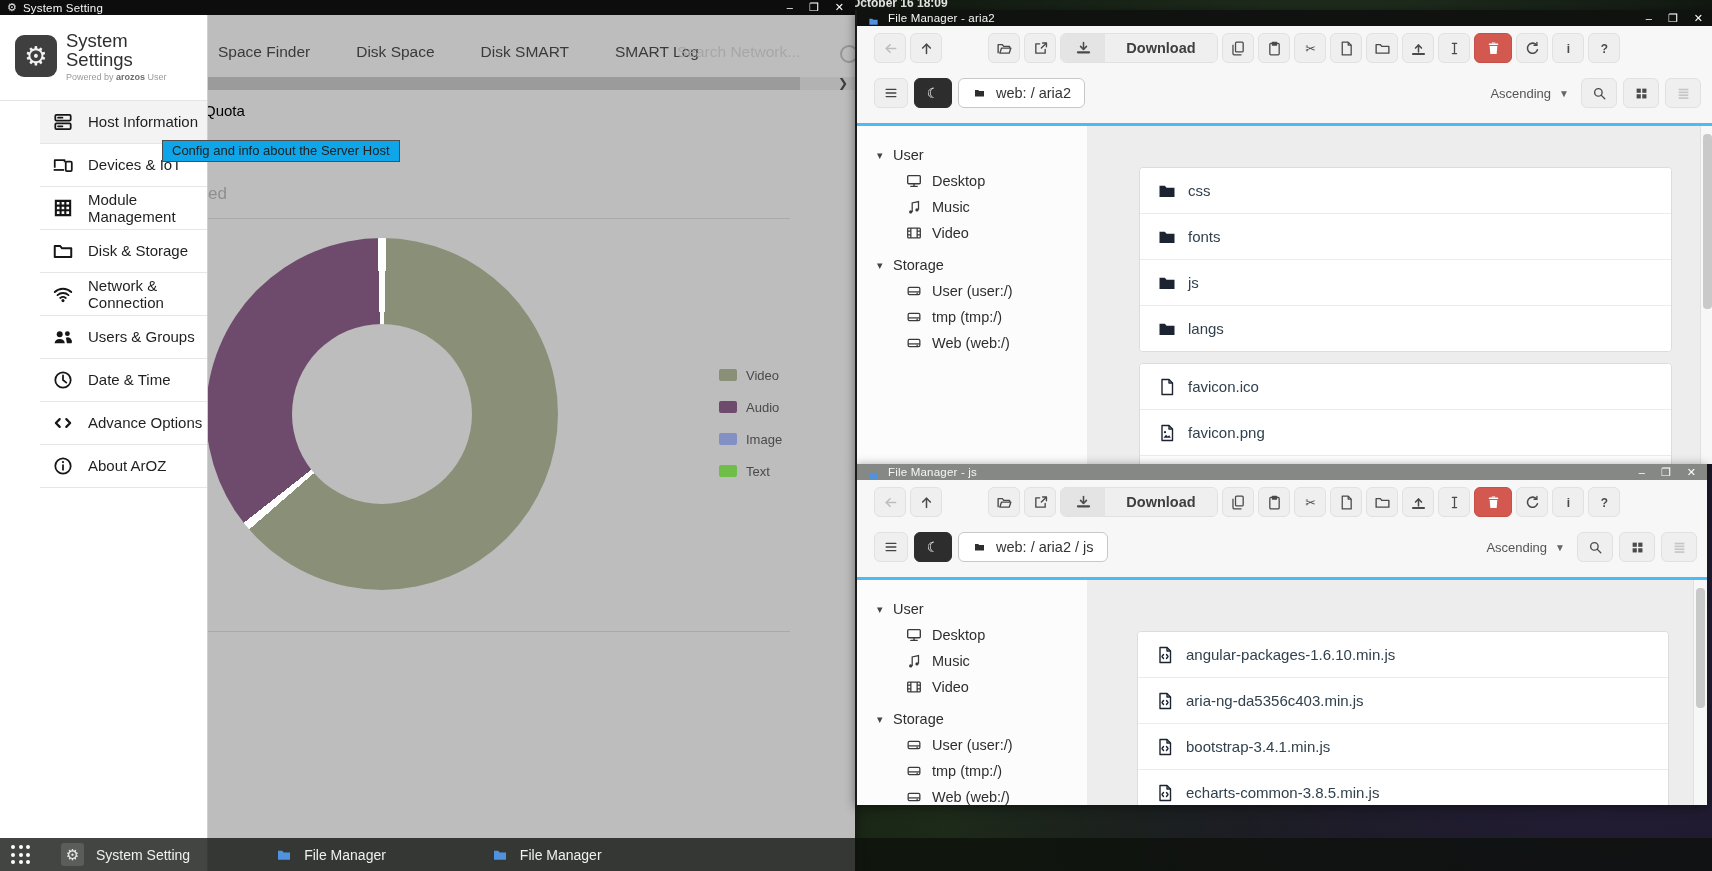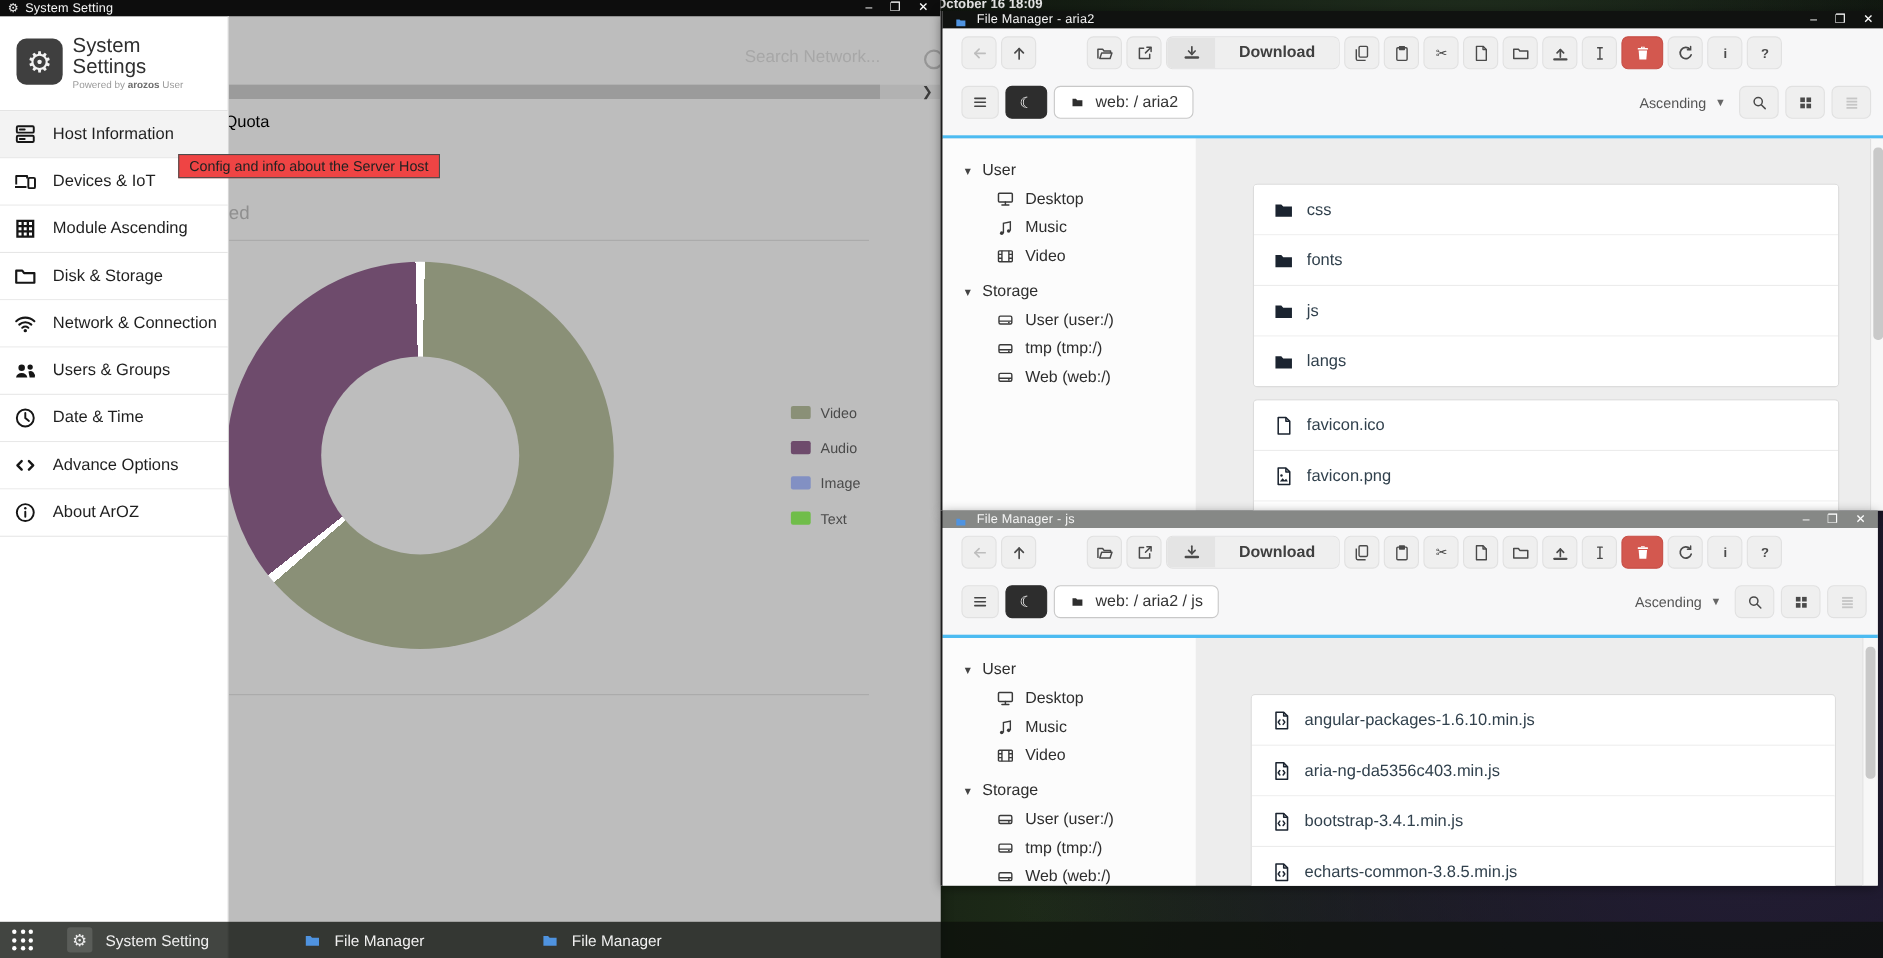--- a/index.html
+++ b/index.html
@@ -21,39 +21,39 @@
   
   #ss-win{left:0;top:0;width:855px;height:871px;background:#bdbdbd;}
   #ss-title{height:15px;}
   #ss-title .gear{font-size:11px;margin:0 6px 0 7px;color:#e8e8e8;}
   #ss-side{position:absolute;left:0;top:15px;width:207px;bottom:0;background:#ffffff;border-right:1px solid #cfcfcf;z-index:2;}
   .ss-logo{display:flex;align-items:center;gap:9px;padding:16px 10px 12px 15px;}
   .ss-logo .gearbox{width:42px;height:42px;border-radius:9px;background:#3f3f3f;display:flex;align-items:center;justify-content:center;font-size:26px;color:#f2f2f2;flex:0 0 auto;}
   .ss-logo .lt{font-size:18.5px;color:#2f2f2f;line-height:1.05;}
   .ss-logo .ls{font-size:9px;color:#9a9a9a;margin-top:2px;}
   .ss-logo .ls b{color:#6d6d6d;}
-  #ss-nav{border-top:1px solid #e4e4e4;margin-top:6px;}
+  #ss-nav{border-top:1px solid #e4e4e4;margin-top:6px;padding-left:40px;}
   .nav-item{height:42px;display:flex;align-items:center;border-bottom:1px solid #e6e6e6;padding-left:12px;cursor:pointer;background:#fff;}
   .nav-item.active{background:#f3f3f3;}
   .nav-item .nicon{width:32px;flex:0 0 auto;display:flex;align-items:center;color:#161616;}
   .nav-item .nicon svg{width:22px;height:22px;}
   .nav-item .nlabel{font-size:15px;color:#1f1f1f;padding-left:4px;}
   #ss-main{position:absolute;left:207px;top:15px;right:0;bottom:0;background:#bdbdbd;overflow:hidden;z-index:1;}
   #ss-tabs{position:absolute;left:11px;top:28px;display:flex;gap:46px;align-items:center;}
   .ss-tab{font-size:15.5px;color:#3a3a3a;white-space:nowrap;cursor:pointer;}
   #ss-search{font-size:15.5px;color:#a7a7a7;white-space:nowrap;cursor:text;}
   #ss-searchicon{position:absolute;right:-3px;top:30px;width:14px;height:14px;border:2px solid #8f8f8f;border-radius:50%;opacity:.85;}
   #ss-scroll{position:absolute;left:0;right:0;top:62px;height:13px;background:#b2b2b2;}
   #ss-scroll .thumb{position:absolute;left:0;top:0;height:13px;width:593px;background:#9b9b9b;}
   #ss-scroll .chev{position:absolute;left:631px;top:-1px;font-size:12px;color:#3c3c3c;}
   #ss-quota{position:absolute;left:-3px;top:87px;font-size:15px;color:#000000;}
   #ss-ed{position:absolute;left:1px;top:169px;font-size:17px;color:#8f8f8f;}
   .ss-hr{position:absolute;left:1px;width:582px;height:1px;background:#a9a9a9;}
   #ss-hr1{top:203px;} #ss-hr2{top:616px;}
-  #ss-tooltip{position:absolute;left:162px;top:140px;background:#ef4444;border:1px solid #4c4c4c;font-size:13px;color:#222;padding:2px 9px 3px 9px;white-space:nowrap;z-index:3;}
+  #ss-tooltip{position:absolute;left:162px;top:140px;background:#0ea5e9;border:1px solid #4c4c4c;font-size:13px;color:#222;padding:2px 9px 3px 9px;white-space:nowrap;z-index:3;}
   #donut{position:absolute;left:-1px;top:223px;width:352px;height:352px;border-radius:50%;}
   #donut::after{content:"";position:absolute;left:86px;top:86px;width:180px;height:180px;border-radius:50%;background:#bdbdbd;}
   #legend{position:absolute;left:512px;top:344px;}
   .lg-row{display:flex;align-items:center;gap:9px;height:32px;cursor:pointer;}
   .lg-sw{width:18px;height:12px;border-radius:2px;flex:0 0 auto;}
   .lg-tx{font-size:13px;color:#4a4a4a;}
   
   .fm{background:#f7f7f8;border-left:2px solid #1c1c1c;}
   #fm-top{left:855px;top:10px;width:857px;height:454px;}
   #fm-bot{left:855px;top:464px;width:850px;height:341px;}
@@ -350,20 +350,27 @@
     <span class="gear">⚙</span>
     <span class="t-title">System Setting</span>
     <span class="winctrls">
       <span>–</span>
       <span>❐</span>
       <span>✕</span>
     </span>
   </div>
 
   <div id="ss-main">
+    <div id="ss-tabs">
+
+    <span class="ss-tab">Space Finder</span>
+        <span class="ss-tab">Disk Space</span>
+        <span class="ss-tab">Disk SMART</span>
+        <span class="ss-tab">SMART Log</span>
+      </div>
     <span id="ss-search" class="abs" style="left:470px;top:28px;">Search Network...</span>
     <span id="ss-searchicon"></span>
     <div id="ss-scroll">
       <div class="thumb"></div>
       <span class="chev">❯</span>
     </div>
     <span id="ss-quota">Quota</span>
     <span id="ss-ed">ed</span>
     <div id="ss-hr1" class="ss-hr"></div>
     <div id="donut" style="background: conic-gradient(rgb(255, 255, 255) 0deg, rgb(255, 255, 255) 1.4deg, rgb(138, 144, 119) 1.4deg, rgb(138, 144, 119) 229deg, rgb(255, 255, 255) 229deg, rgb(255, 255, 255) 230.4deg, rgb(255, 255, 255) 230.4deg, rgb(255, 255, 255) 231.8deg, rgb(110, 75, 108) 231.8deg, rgb(110, 75, 108) 358.6deg, rgb(255, 255, 255) 358.6deg, rgb(255, 255, 255) 360deg);"></div>
@@ -415,21 +422,21 @@
           </span>
           <span class="nlabel">Devices &amp; IoT</span>
         </div>
 
         <div class="nav-item">
           <span class="nicon">
             <svg>
               <use href="#i-module"></use>
             </svg>
           </span>
-          <span class="nlabel">Module Ascending</span>
+          <span class="nlabel">Module Management</span>
         </div>
 
         <div class="nav-item">
           <span class="nicon">
             <svg>
               <use href="#i-bigfolder"></use>
             </svg>
           </span>
           <span class="nlabel">Disk &amp; Storage</span>
         </div>

